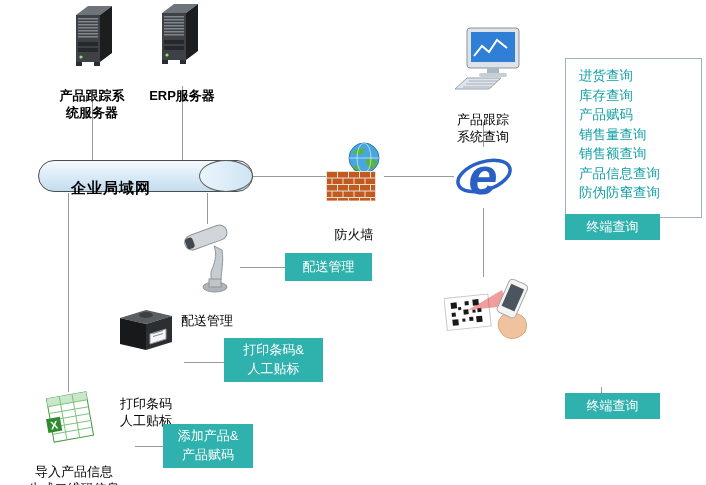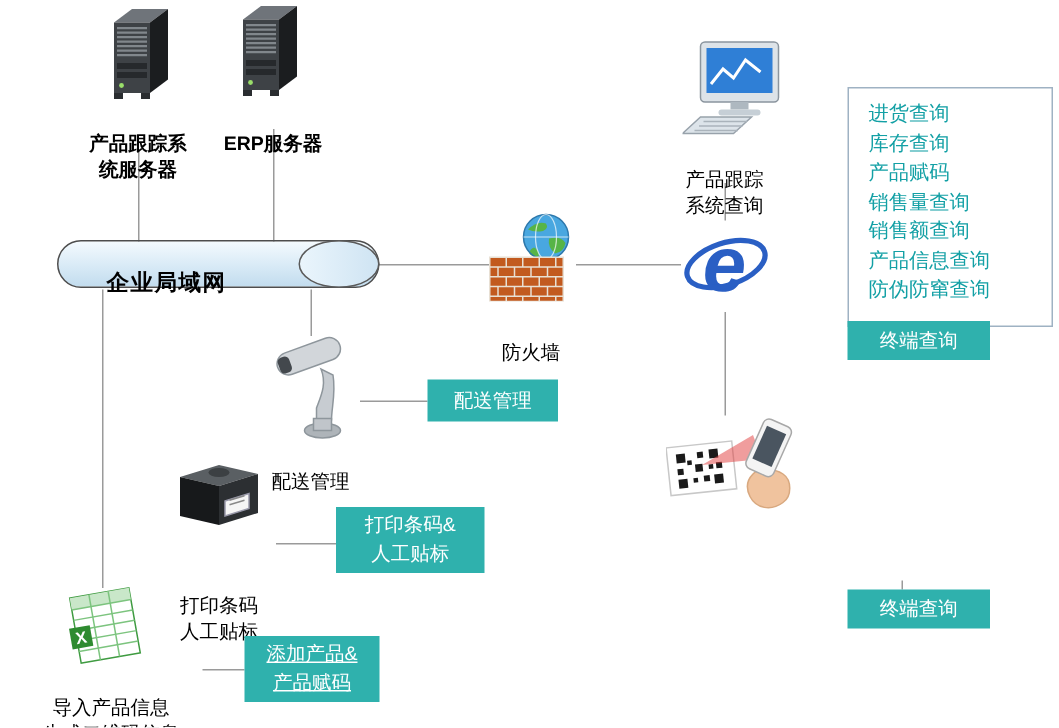--- a/index.html
+++ b/index.html
@@ -239,21 +239,21 @@
           <line x1="36" y1="5" x2="36" y2="49"></line>
         </g>
         <rect x="6" y="25" width="14" height="14" fill="#2e8b30"></rect>
         <text x="13" y="36" font-size="11" fill="#fff" text-anchor="middle" font-weight="bold">X</text>
       </g>
     </svg>
   </div>
   <div class="abs label" style="left:12px; top:442px; width:124px;">导入产品信息
 生成二维码信息</div>
 
-  <div class="abs tag" style="left:163px; top:424px; width:90px; height:44px;text-decoration:underline;">添加产品&amp;
+  <div class="abs tag" style="left:163px; top:424px; width:90px; height:44px;">添加产品&amp;
 产品赋码</div>
 
   <div class="abs icon" style="left:444px; top:276px;">
     <svg width="86" height="68" viewBox="0 0 86 68">
       <g transform="rotate(-6 26 40)">
         <rect x="2" y="20" width="44" height="32" fill="#fff" stroke="#c8c8c8"></rect>
         <g fill="#1a1a1a">
           <rect x="8" y="25" width="6" height="6"></rect>
             <rect x="22" y="25" width="4" height="4"></rect>
           <rect x="30" y="24" width="6" height="6"></rect>

